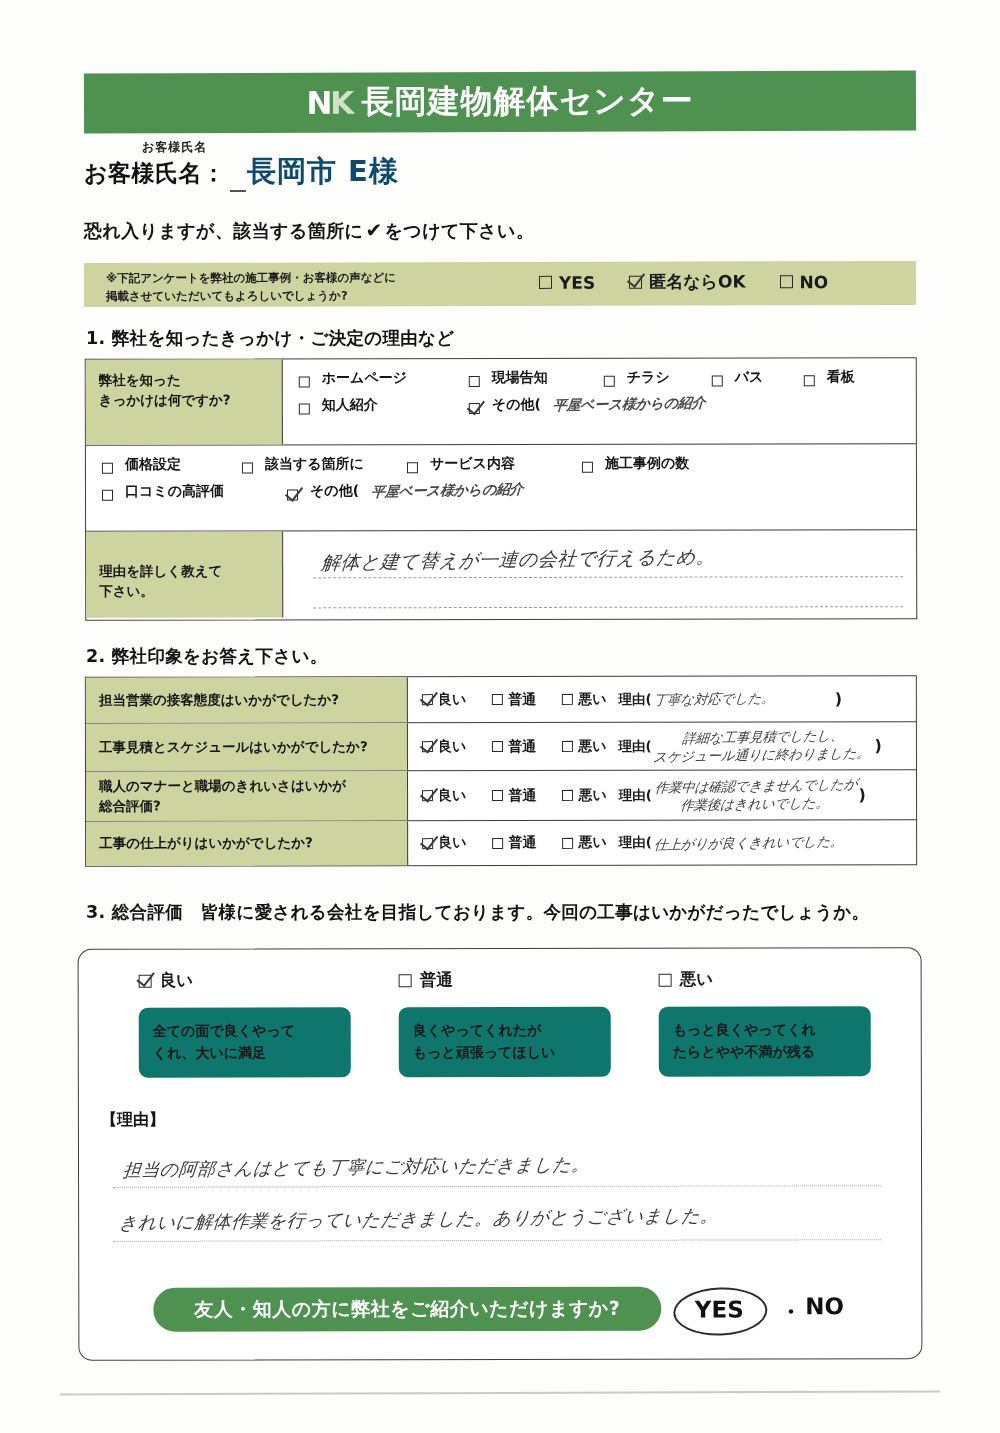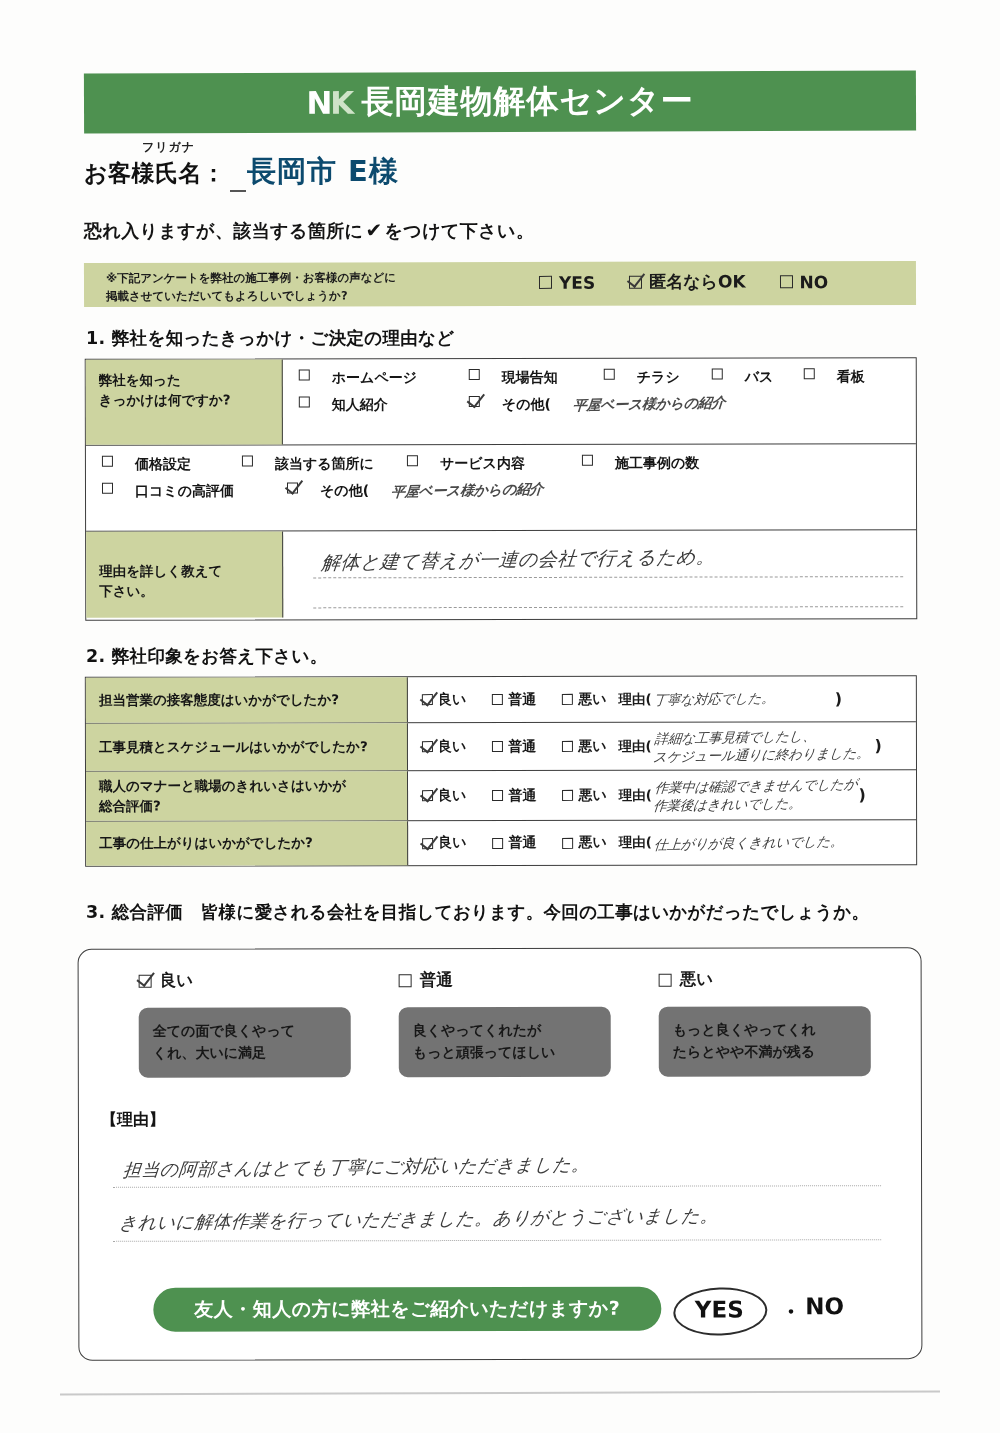--- a/index.html
+++ b/index.html
@@ -168,21 +168,21 @@
     border-right: 1.6px solid #3d3d3d;
     font-size: 13.5px;
     font-weight: bold;
     line-height: 1.45;
     padding: 11px 0 0 13px;
     color: #161616;
   }
   .tbody { flex: 1; padding: 10px 0 8px 16px; position: relative; }
   .optline { display: flex; align-items: center; font-size: 14px; font-weight: bold; color: #161616; }
   .optline + .optline { margin-top: 9px; }
-  .optline .opt { display: flex; align-items: flex-start; gap: 22px; position: relative; }
+  .optline .opt { display: flex; align-items: flex-end; gap: 12px; position: relative; }
   .hw-other {
     font-size: 14px;
     font-style: italic;
     letter-spacing: -0.3px;
     transform: rotate(-1.1deg) skewX(-5deg);
     display: inline-block;
     color: #4a4a4a;
   }
 
   
@@ -218,21 +218,21 @@
     font-size: 13.5px;
     display: flex; align-items: center;
     padding: 0 0 0 13px;
   }
   #tbl2 .tbody {
     padding: 0 0 0 14px;
     display: flex; align-items: center;
   }
   .rate-opts { display: flex; align-items: center; gap: 26px; font-size: 14px; font-weight: bold; flex: 0 0 auto; }
   .rate-opts .opt { display: flex; align-items: center; gap: 5px; position: relative; }
-  .why-wrap { position: relative; margin-left: 12px; flex: 1; display: flex; align-items: center; }
+  .why-wrap { position: relative; margin-left: 12px; flex: 1; display: flex; align-items: center; text-align: center; }
   .why-label { font-size: 13.5px; font-weight: bold; white-space: nowrap; }
   .why-hand {
     font-size: 13.5px;
     color: #3d3d3d;
     font-style: italic;
     letter-spacing: -0.2px;
     transform: rotate(-1deg) skewX(-6deg);
     display: inline-block;
     line-height: 1.35;
     margin-left: 2px;
@@ -264,21 +264,21 @@
   .rate3-row .c1 { width: 260px; }
   .rate3-row .c2 { width: 260px; }
   .desc-row {
     position: absolute;
     left: 60px; top: 58px;
     width: 740px;
     display: flex;
   }
   .desc-box {
     width: 212px; height: 70px;
-    background: #737373;
+    background: #0f766e;
     border-radius: 9px;
     margin-right: 48px;
     padding: 12px 0 0 14px;
     font-size: 14px;
     font-weight: bold;
     line-height: 1.6;
     color: #171717;
   }
   .desc-box:last-child { margin-right: 0; }
 
@@ -359,21 +359,21 @@
 <body>
 
 <div class="page">
 
   <div class="header-bar">
     <span class="logo-nk"><span>N</span><span class="k">K</span></span>
     <span class="header-title">長岡建物解体センター</span>
   </div>
 
   <div class="cust-row">
-    <span class="furigana">フリガナ</span>
+    <span class="furigana">お客様氏名</span>
     <span class="cust-label">お客様氏名：</span>
     <span class="cust-underline"></span>
     <span class="cust-name">長岡市 E様</span>
   </div>
 
   <div class="instruction">
     <span>恐れ入りますが、該当する箇所に</span><span class="ck">✔</span><span>をつけて下さい。</span>
   </div>
 
   <div class="consent-band">

